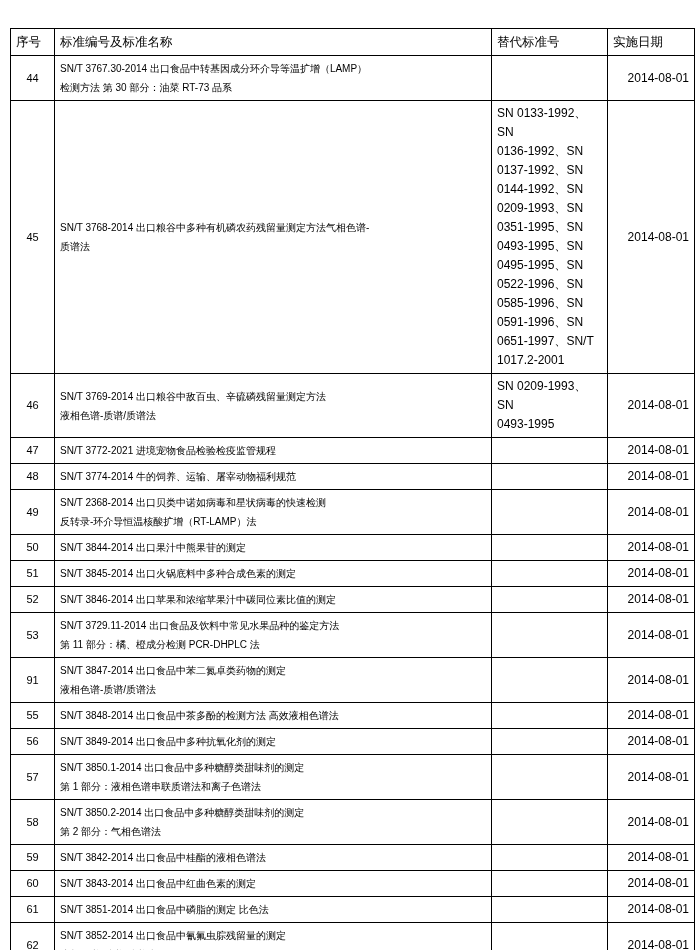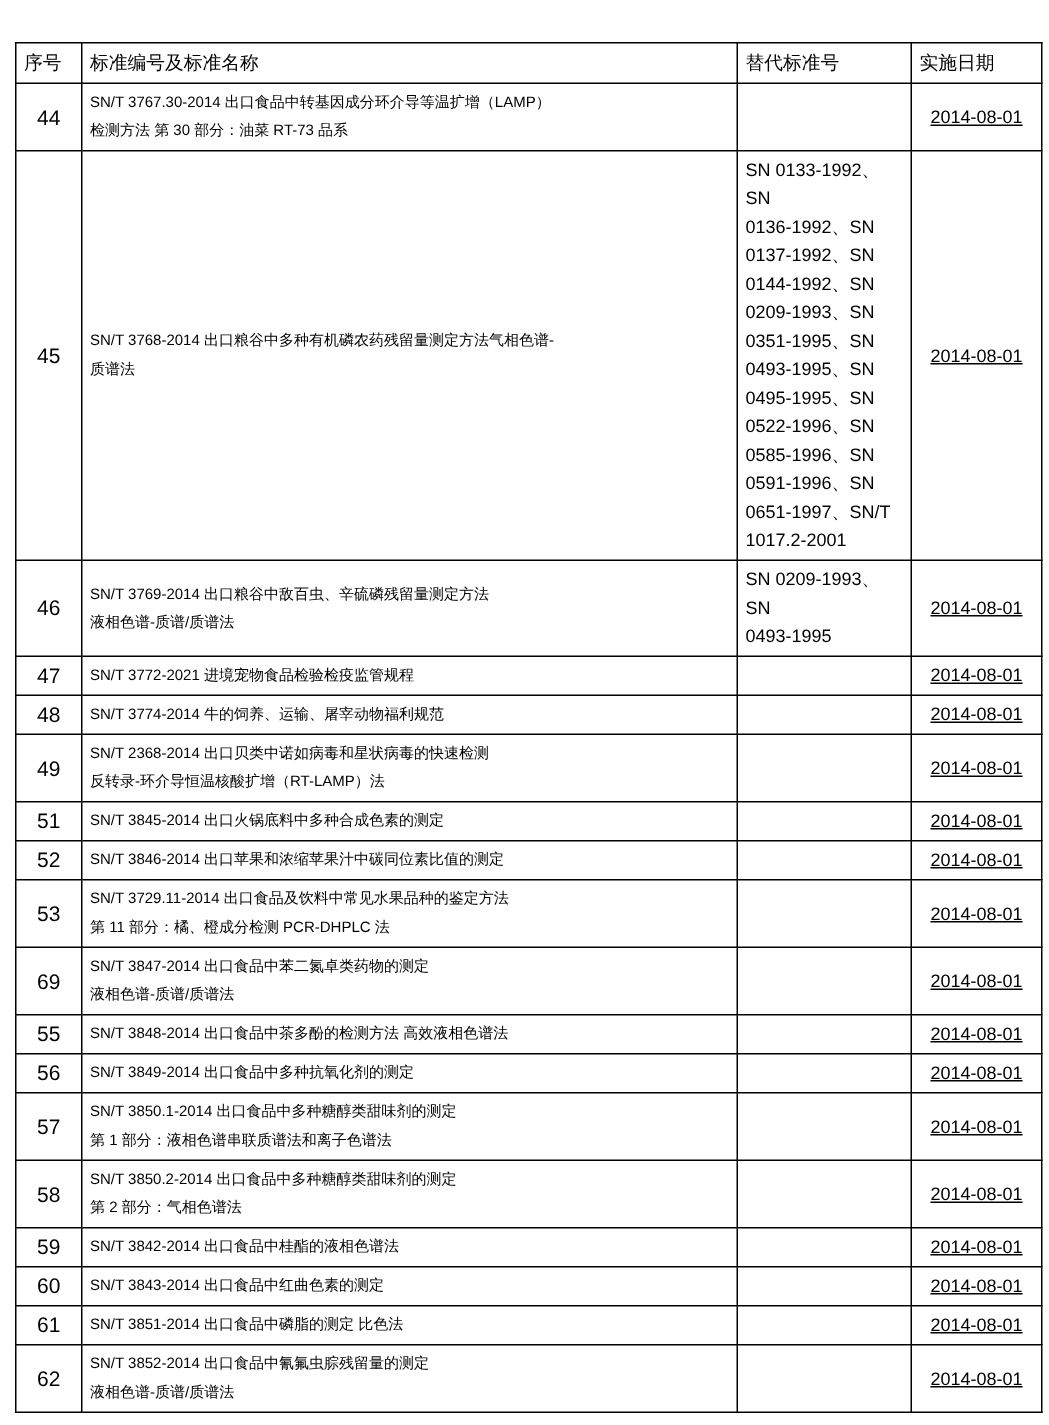--- a/index.html
+++ b/index.html
@@ -41,40 +41,39 @@
   col.c-date  { width: 87px; }
 
   thead td {
     text-align: left;
     font-size: 12.5px;
     padding: 4px 2px;
     height: 20px;
   }
   td.no {
     text-align: center;
-    font-size: 14px;
+    font-size: 11px;
   }
   td.name {
     text-align: left;
     font-size: 10px;
     white-space: pre-line;
     padding-left: 6px;
   }
   td.repl {
     text-align: left;
     font-size: 12px;
     white-space: pre-line;
     padding-left: 6px;
     line-height: 21px;
     margin-left: 47px;
   }
   td.date {
-    text-align: center;
+    text-align: right;
     font-size: 12px;
-    text-decoration: underline;
   }
   td.tall-repl {
     vertical-align: top;
     padding-top: 4px;
   }
 </style>
 </head>
 <body>
 
 <div class="page">
@@ -141,40 +140,46 @@
         <td class="date">2014-08-01</td>
       </tr>
       <tr>
         <td class="no">49</td>
         <td class="name">SN/T 2368-2014  出口贝类中诺如病毒和星状病毒的快速检测
 反转录-环介导恒温核酸扩增（RT-LAMP）法</td>
         <td class="repl"></td>
         <td class="date">2014-08-01</td>
       </tr>
       <tr>
+        <td class="no">50</td>
+        <td class="name">SN/T 3844-2014  出口果汁中熊果苷的测定</td>
+        <td class="repl"></td>
+        <td class="date">2014-08-01</td>
+      </tr>
+      <tr>
         <td class="no">51</td>
         <td class="name">SN/T 3845-2014  出口火锅底料中多种合成色素的测定</td>
         <td class="repl"></td>
         <td class="date">2014-08-01</td>
       </tr>
       <tr>
         <td class="no">52</td>
         <td class="name">SN/T 3846-2014  出口苹果和浓缩苹果汁中碳同位素比值的测定</td>
         <td class="repl"></td>
         <td class="date">2014-08-01</td>
       </tr>
       <tr>
         <td class="no">53</td>
         <td class="name">SN/T 3729.11-2014  出口食品及饮料中常见水果品种的鉴定方法
 第 11 部分：橘、橙成分检测  PCR-DHPLC 法</td>
         <td class="repl"></td>
         <td class="date">2014-08-01</td>
       </tr>
       <tr>
-        <td class="no">69</td>
+        <td class="no">91</td>
         <td class="name">SN/T 3847-2014  出口食品中苯二氮卓类药物的测定
 液相色谱-质谱/质谱法</td>
         <td class="repl"></td>
         <td class="date">2014-08-01</td>
       </tr>
       <tr>
         <td class="no">55</td>
         <td class="name">SN/T 3848-2014  出口食品中茶多酚的检测方法  高效液相色谱法</td>
         <td class="repl"></td>
         <td class="date">2014-08-01</td>

